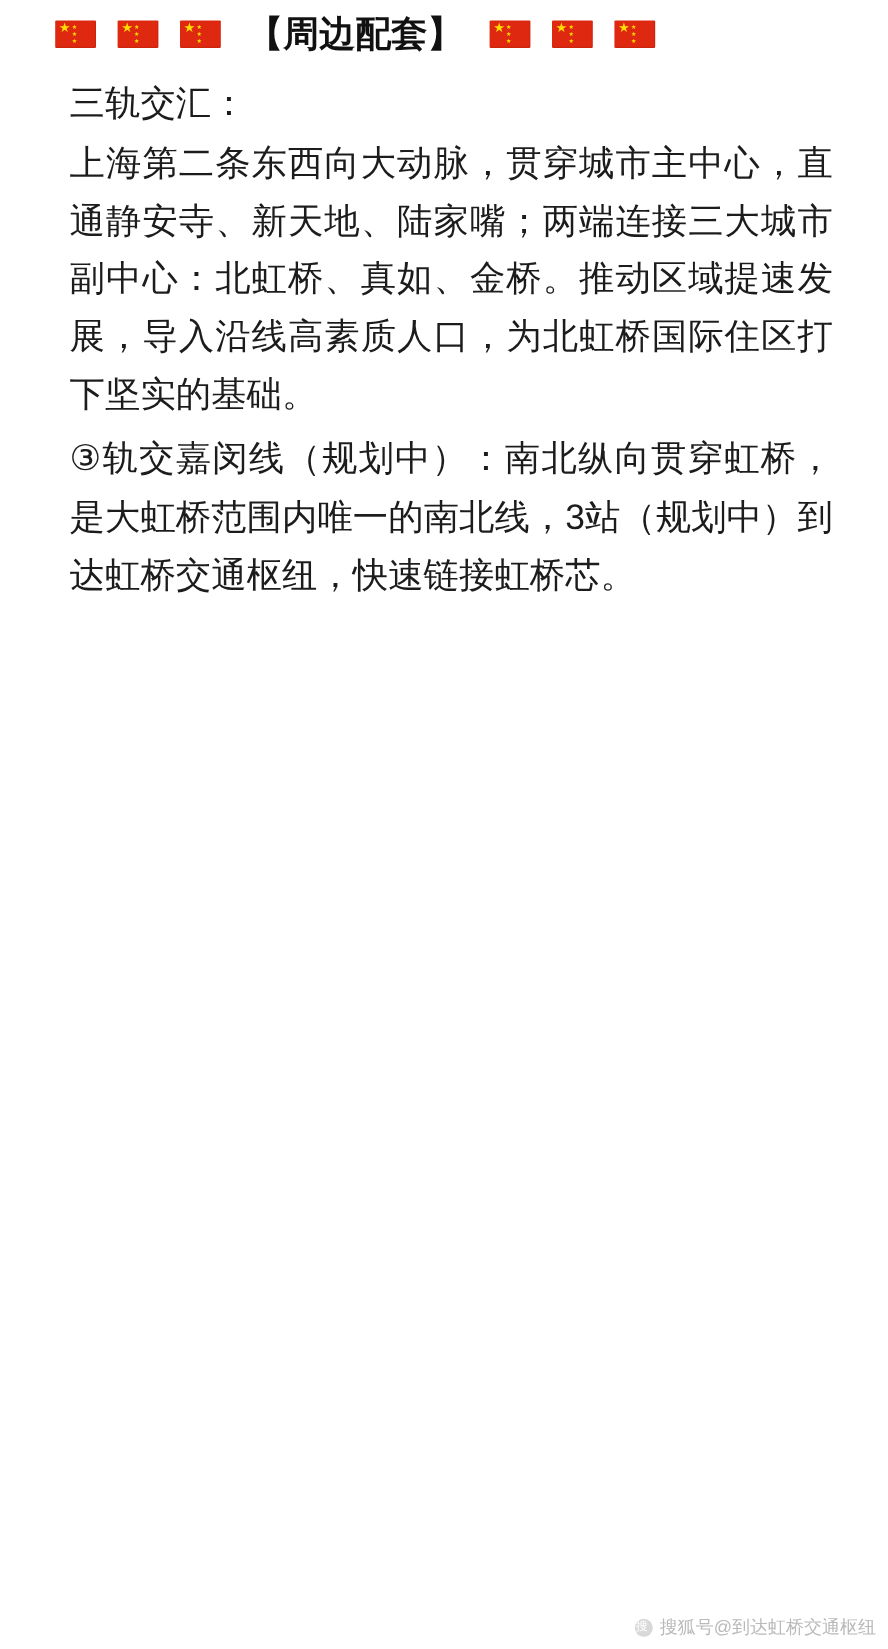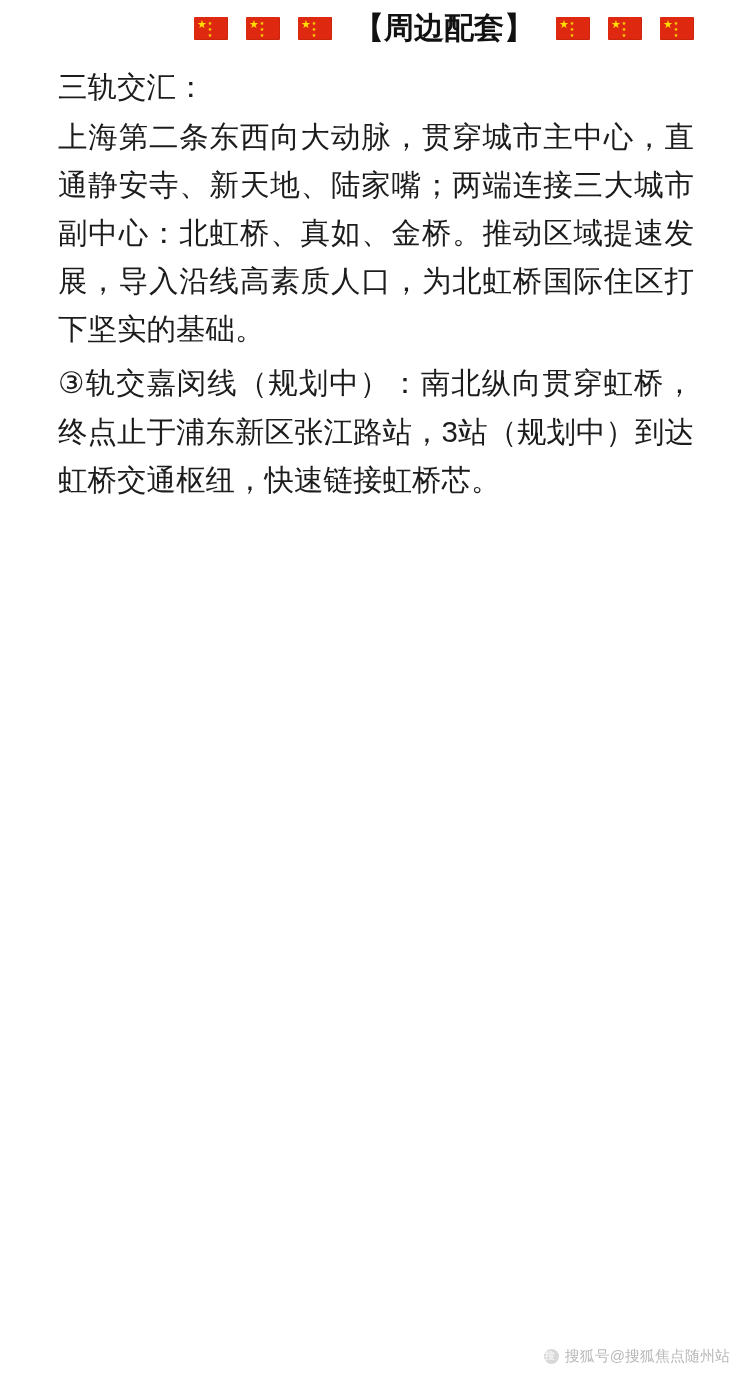--- a/index.html
+++ b/index.html
@@ -22,21 +22,20 @@
     padding: 0 46px;
     position: relative;
   }
   .heading-row {
     display: flex;
     align-items: center;
     gap: 18px;
     padding-top: 8px;
     padding-bottom: 14px;
     flex-wrap: nowrap;
-    justify-content: flex-end;
   }
   .flag {
     display: inline-block;
     width: 34px;
     height: 23px;
     background: #de2910;
     position: relative;
     border-radius: 1px;
     flex: 0 0 auto;
     box-shadow: inset -1px -1px 0 rgba(0,0,0,0.08);
@@ -125,23 +124,23 @@
     <span class="flag"></span>
     <span class="flag"></span>
     <span class="heading-text">【周边配套】</span>
     <span class="flag"></span>
     <span class="flag"></span>
     <span class="flag"></span>
   </div>
 
   <p class="para tight">三轨交汇：</p>
   <p class="para">上海第二条东西向大动脉，贯穿城市主中心，直通静安寺、新天地、陆家嘴；两端连接三大城市副中心：北虹桥、真如、金桥。推动区域提速发展，导入沿线高素质人口，为北虹桥国际住区打下坚实的基础。</p>
-  <p class="para">③轨交嘉闵线（规划中）：南北纵向贯穿虹桥，终点止于浦东新区张江路站，3站（规划中）到达虹桥交通枢纽，快速链接虹桥芯。</p>
+  <p class="para">③轨交嘉闵线（规划中）：南北纵向贯穿虹桥，是大虹桥范围内唯一的南北线，3站（规划中）到达虹桥交通枢纽，快速链接虹桥芯。</p>
 
   <div class="spacer"></div>
 
 
   <div class="watermark">
     <span class="wm-logo"></span>
-    <span>搜狐号@搜狐焦点随州站</span>
+    <span>搜狐号@到达虹桥交通枢纽</span>
   </div>
 
 </div>
 
 </body></html>

